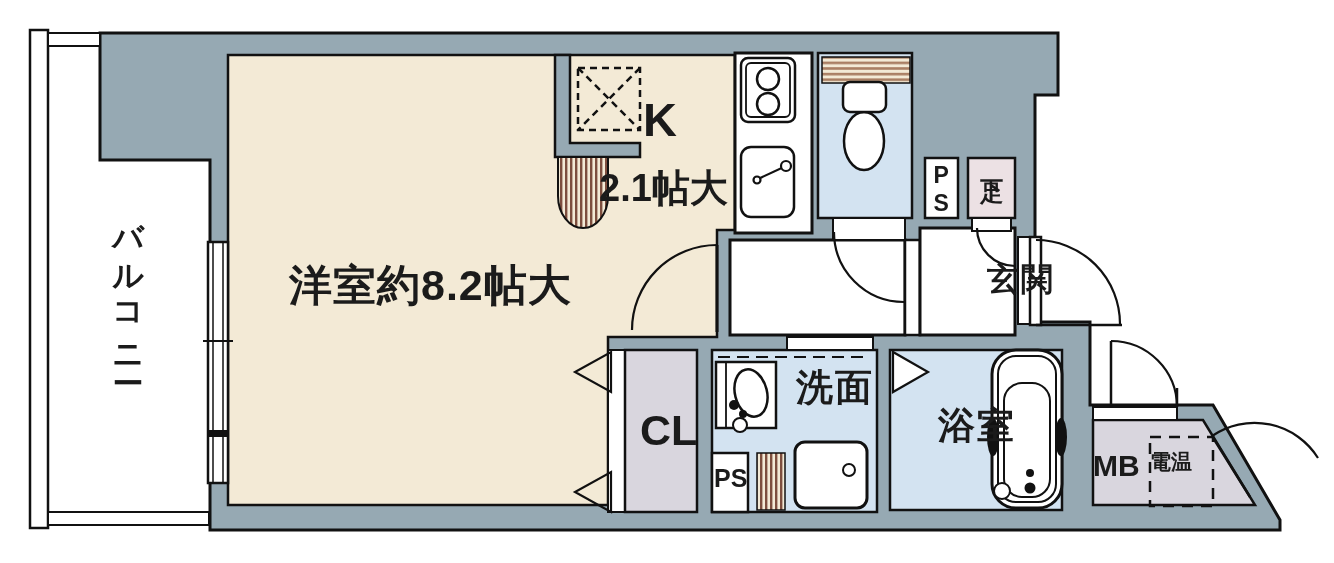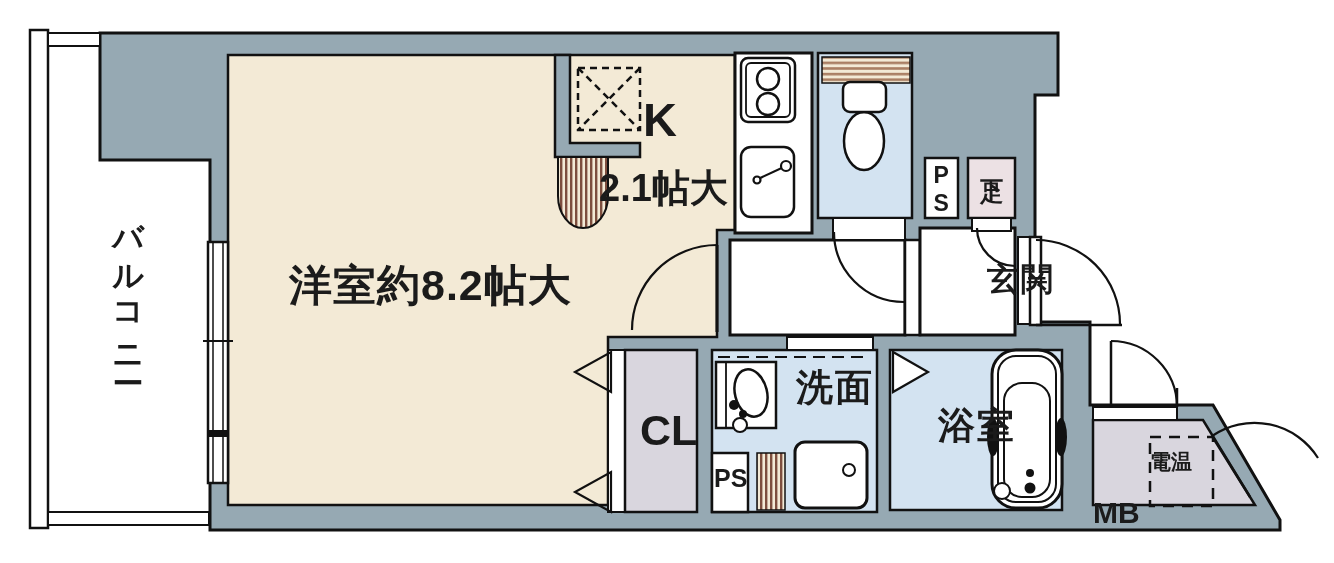--- a/index.html
+++ b/index.html
@@ -14,21 +14,21 @@
   .k-label{left:643px;top:95px;font-size:47px;}
   .ksize-label{left:599px;top:169px;font-size:38px;}
   .hall-label{left:751px;top:273px;font-size:31px;letter-spacing:3px;}
   .genkan-label{left:987px;top:263px;font-size:32px;letter-spacing:2px;}
   .ps-top-label{left:929px;top:162px;font-size:23px;letter-spacing:2px;}
   .shoe-label{left:980px;top:162px;font-size:23px;letter-spacing:2px;}
   .cl-label{left:640px;top:408px;font-size:43px;}
   .washroom-label{left:796px;top:369px;font-size:37px;letter-spacing:2px;}
   .ps-bottom-label{left:714px;top:465px;font-size:25px;}
   .bathroom-label{left:902px;top:407px;font-size:37px;letter-spacing:2px;margin-left:36px;}
-  .mb-label{left:1093px;top:450px;font-size:30px;margin-top:47px;}
+  .mb-label{left:1093px;top:450px;font-size:30px;}
   .denon-label{left:1150px;top:451px;font-size:21px;}
 </style>
 </head>
 <body>
 
 <div id="stage">
   <svg id="plan-svg" width="1334" height="563" viewBox="0 0 1334 563">
     <defs>
       <pattern id="hatchDark" width="5" height="6" patternUnits="userSpaceOnUse">
         <rect width="5" height="6" fill="#f3ead6"></rect>

